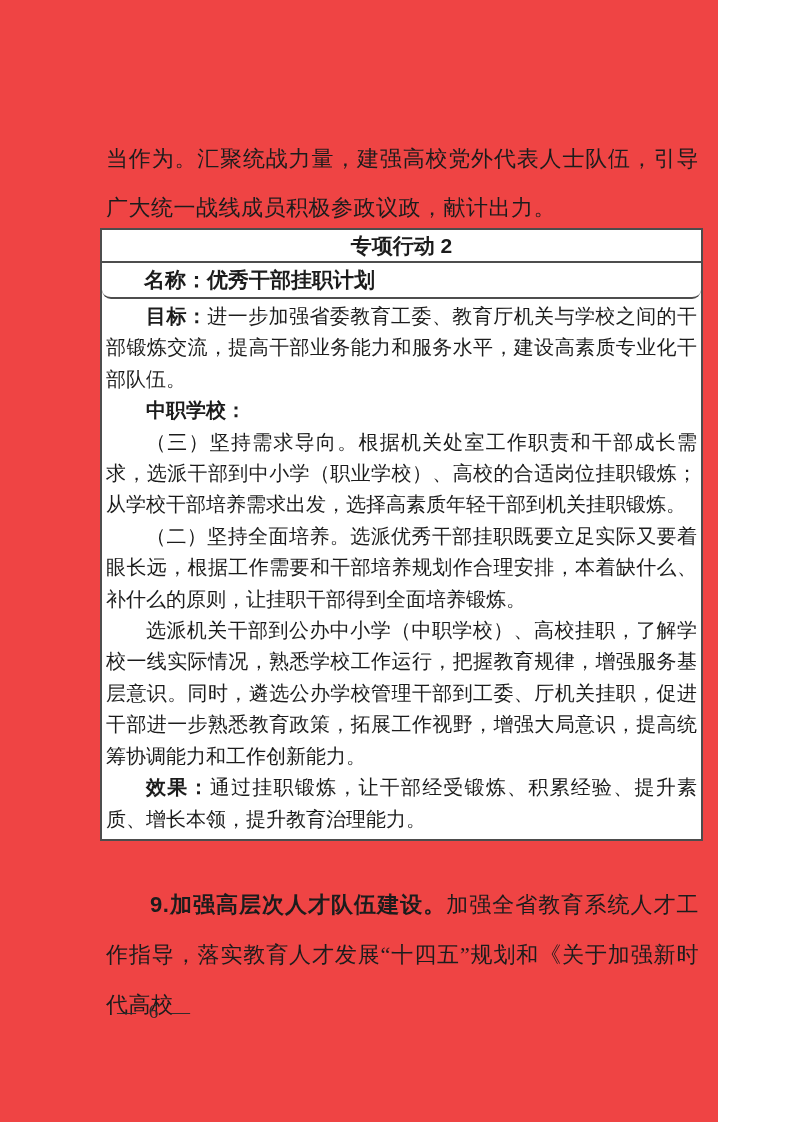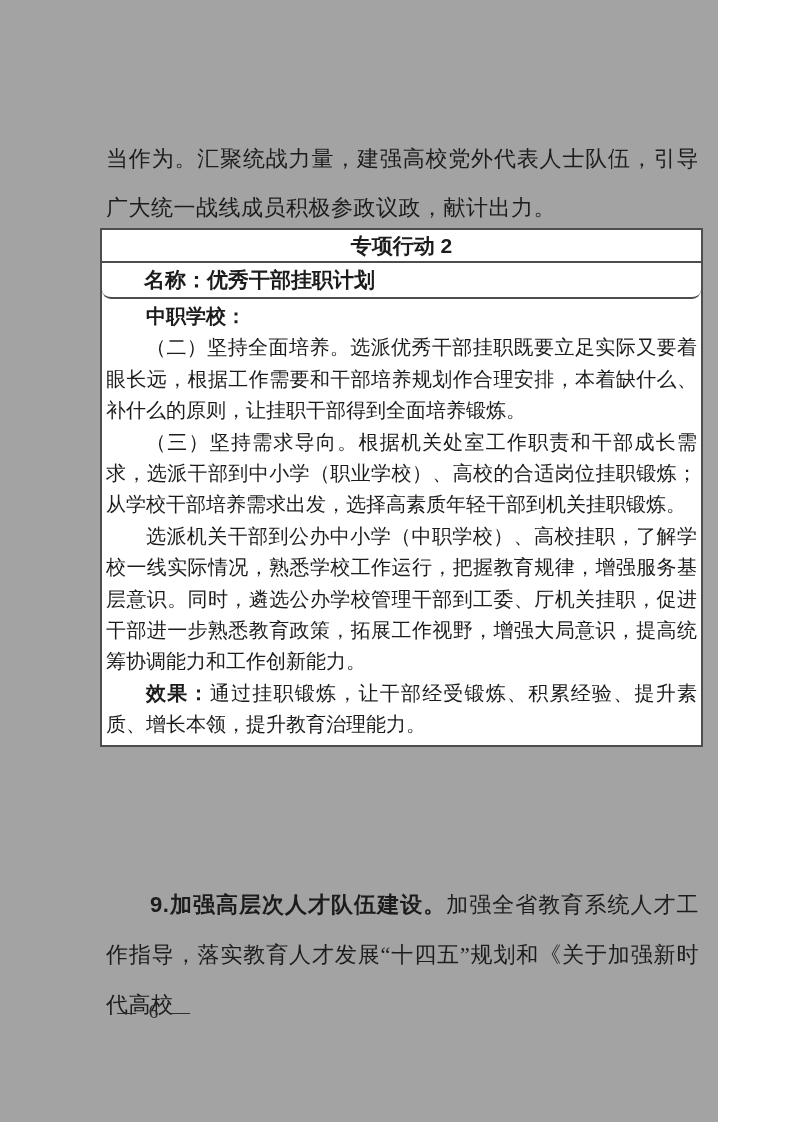--- a/index.html
+++ b/index.html
@@ -1,21 +1,21 @@
 <!DOCTYPE html>
 <html><head>
 <meta charset="utf-8">
 <style>
   * { margin: 0; padding: 0; box-sizing: border-box; }
   html, body { background: #ffffff; }
   .page {
     position: relative;
     width: 718px;
     height: 1122px;
-    background: #a3a3a3;
+    background: #ef4444;
     color: #1c1c1c;
     font-family: "Liberation Serif", "DejaVu Serif", serif;
     overflow: hidden;
     padding-left: 16px;
   }
   .intro {
     position: absolute;
     left: 106px;
     top: 134px;
     width: 593px;
@@ -96,23 +96,24 @@
 
     <div class="row title-row">
       <span class="heiti">专项行动 2</span>
     </div>
 
     <div class="row name-row">
       <span class="heiti">名称：优秀干部挂职计划</span>
     </div>
 
     <div class="row body-row">
+      <p class="bp"><span class="heiti">目标：</span><span>进一步加强省委教育工委、教育厅机关与学校之间的干部锻炼交流，提高干部业务能力和服务水平，建设高素质专业化干部队伍。</span></p>
       <p class="bp"><span class="heiti">中职学校：</span><span></span></p>
+      <p class="bp"><span>（三）坚持需求导向。根据机关处室工作职责和干部成长需求，选派干部到中小学（职业学校）、高校的合适岗位挂职锻炼；从学校干部培养需求出发，选择高素质年轻干部到机关挂职锻炼。</span></p>
       <p class="bp"><span>（二）坚持全面培养。选派优秀干部挂职既要立足实际又要着眼长远，根据工作需要和干部培养规划作合理安排，本着缺什么、补什么的原则，让挂职干部得到全面培养锻炼。</span></p>
-      <p class="bp"><span>（三）坚持需求导向。根据机关处室工作职责和干部成长需求，选派干部到中小学（职业学校）、高校的合适岗位挂职锻炼；从学校干部培养需求出发，选择高素质年轻干部到机关挂职锻炼。</span></p>
       <p class="bp"><span>选派机关干部到公办中小学（中职学校）、高校挂职，了解学校一线实际情况，熟悉学校工作运行，把握教育规律，增强服务基层意识。同时，遴选公办学校管理干部到工委、厅机关挂职，促进干部进一步熟悉教育政策，拓展工作视野，增强大局意识，提高统筹协调能力和工作创新能力。</span></p>
       <p class="bp"><span class="heiti">效果：</span><span>通过挂职锻炼，让干部经受锻炼、积累经验、提升素质、增长本领，提升教育治理能力。</span></p>
     </div>
 
   </div>
 
   <p class="closing"><span class="heiti">9.加强高层次人才队伍建设。</span><span>加强全省教育系统人才工作指导，落实教育人才发展“十四五”规划和《关于加强新时代高校</span></p>
 
   <div class="footer">— 6 —</div>
 

